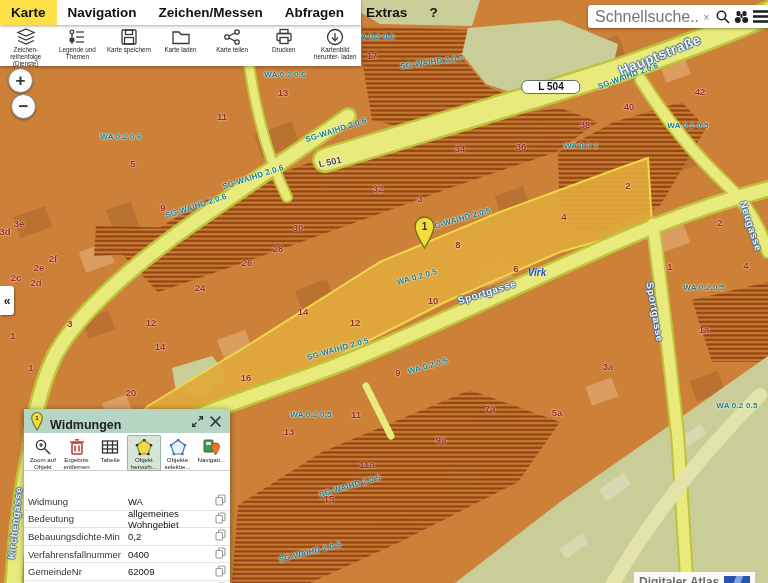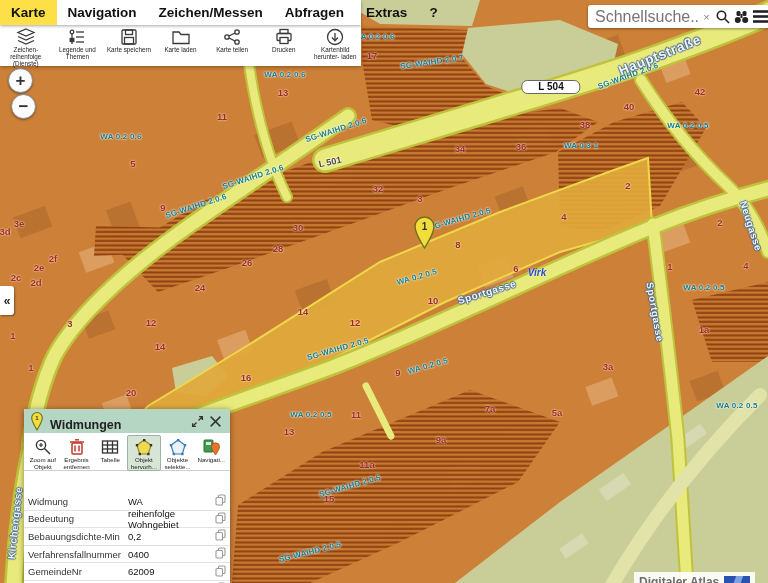--- a/index.html
+++ b/index.html
@@ -460,21 +460,21 @@
       <div class="prow">
         <span class="plab">Widmung</span>
         <span class="pval">WA</span>
         <span class="copy"><svg width="11" height="12" viewBox="0 0 11 12" fill="none" stroke="#999" stroke-width="1.1">
               <rect x="3.5" y="1" width="6.5" height="7.5" rx="1"></rect>
               <rect x="1" y="3.5" width="6.5" height="7.5" rx="1" fill="#fff"></rect>
             </svg></span>
       </div>
       <div class="prow">
         <span class="plab">Bedeutung</span>
-        <span class="pval">reihenfolge Wohngebiet</span>
+        <span class="pval">allgemeines Wohngebiet</span>
         <span class="copy"><svg width="11" height="12" viewBox="0 0 11 12" fill="none" stroke="#999" stroke-width="1.1">
               <rect x="3.5" y="1" width="6.5" height="7.5" rx="1"></rect>
               <rect x="1" y="3.5" width="6.5" height="7.5" rx="1" fill="#fff"></rect>
             </svg></span>
       </div>
       <div class="prow">
         <span class="plab">Bebauungsdichte-Min</span>
         <span class="pval">0,2</span>
         <span class="copy"><svg width="11" height="12" viewBox="0 0 11 12" fill="none" stroke="#999" stroke-width="1.1">
               <rect x="3.5" y="1" width="6.5" height="7.5" rx="1"></rect>

